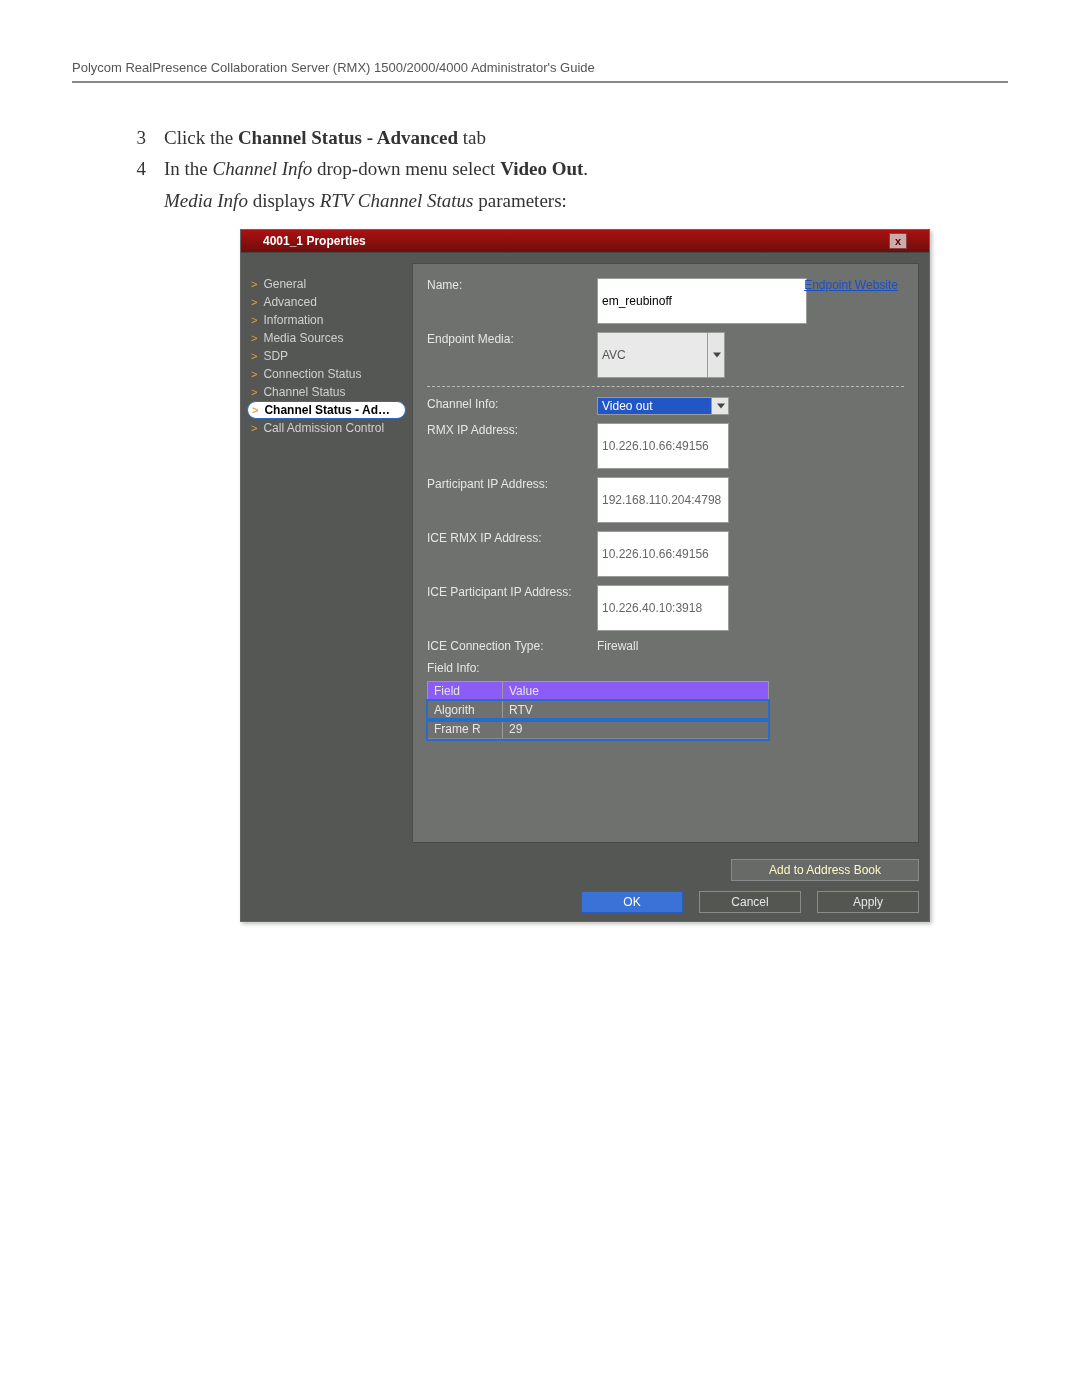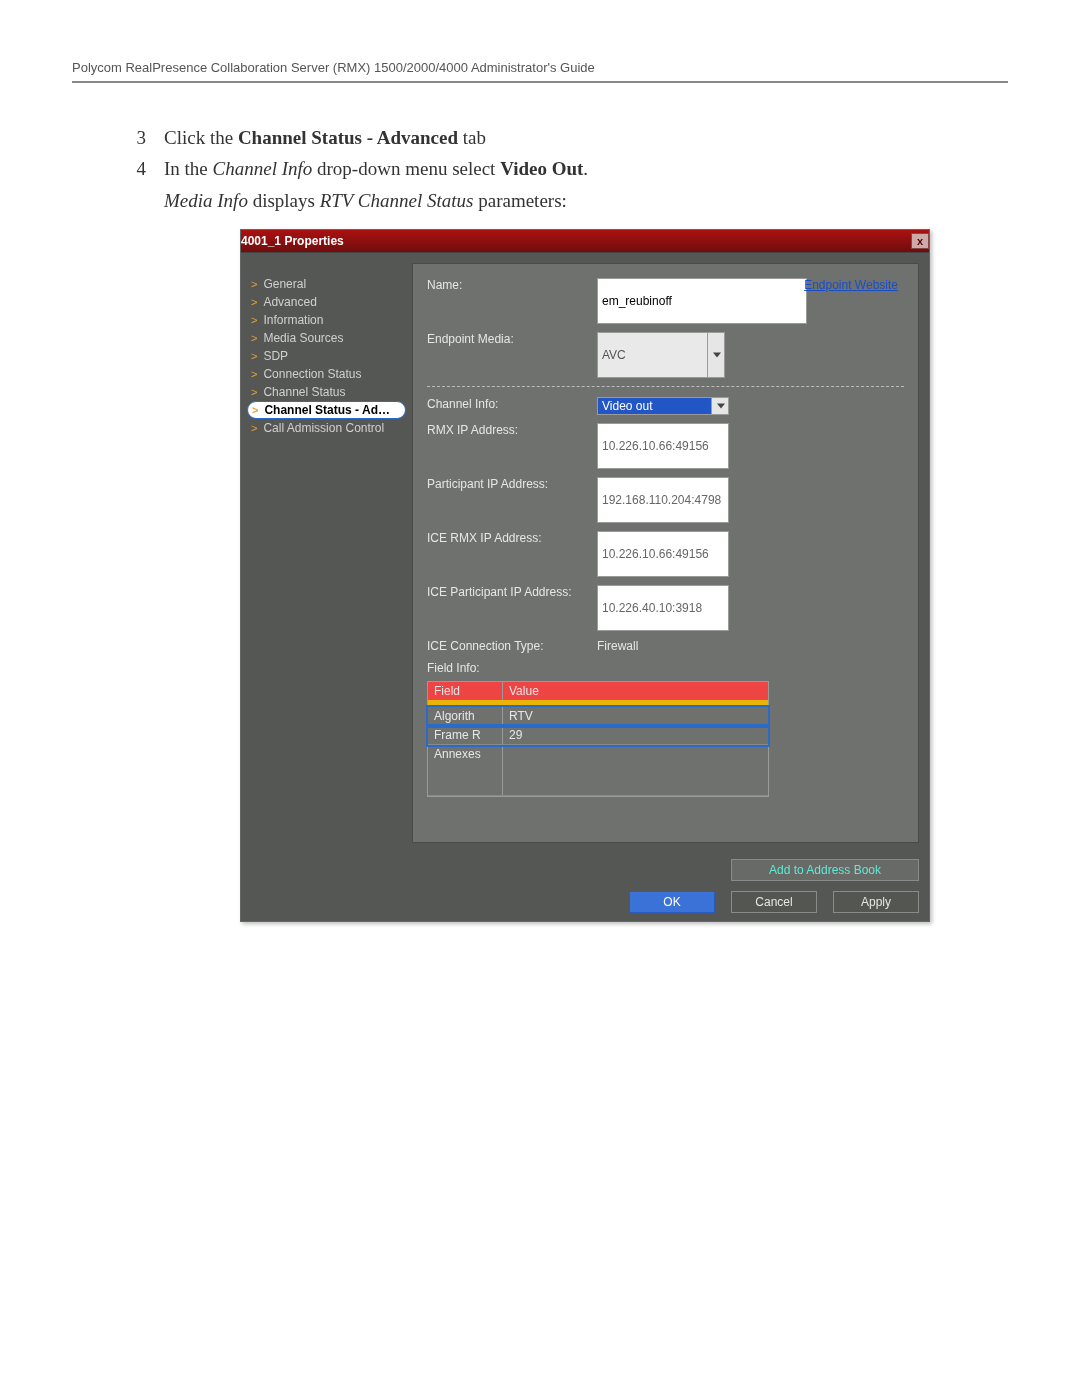--- a/index.html
+++ b/index.html
@@ -56,21 +56,21 @@
     font-size: 12px;
     color: #ddd;
     border: 1px solid #666;
     box-shadow: 2px 2px 4px rgba(0,0,0,0.25);
   }
   .titlebar {
     background: linear-gradient(to bottom, #a11, #6f0d0d);
     color: #fff;
     font-weight: bold;
     font-size: 12px;
-    padding: 3px 0;
+    padding: 3px 22px;
     display: flex;
     justify-content: space-between;
     align-items: center;
     border-bottom: 1px solid #444;
   }
   .titlebar .close {
     width: 16px; height: 14px;
     background: #caa;
     color: #5a0000;
     text-align: center;
@@ -180,22 +180,22 @@
     margin-top: 4px;
   }
   .media-label { margin-bottom: 6px; }
   .media-table {
     border: 1px solid #9a9a9a;
     background: #6f716e;
     width: 340px;
   }
   .media-table .hdr {
     display: flex;
-    background: #ef4444;
-    border-bottom: 7px solid #eab308;
+    background: #8b5cf6;
+    border-bottom: 1px solid #eab308;
   }
   .media-table .hdr div,
   .media-table .row div {
     padding: 2px 6px;
     font-size: 12px;
   }
   .media-table .col-field { width: 62px; border-right: 1px solid #9a9a9a; overflow: hidden; white-space: nowrap; }
   .media-table .col-value { flex: 1; }
   .media-table .row { display: flex; border-bottom: 1px solid #8a8a8a; }
   .media-highlight {
@@ -208,37 +208,37 @@
     background: #555754;
     padding: 6px 10px 8px 10px;
     display: flex;
     justify-content: flex-end;
     gap: 10px;
     flex-wrap: wrap;
   }
   .dlg-footer .addbook {
     background: #686a67;
     border: 1px solid #8a8a8a;
-    color: #5eead4;
+    color: #fef9c3;
     padding: 3px 18px;
     font-size: 12px;
     min-width: 150px;
     text-align: center;
   }
   .dlg-footer-row {
     width: 100%;
     display: flex;
     justify-content: flex-end;
     gap: 16px;
   }
   .dlg-footer .btn {
     background: #545651;
     border: 1px solid #8a8a8a;
     color: #e6e6e6;
-    padding: 3px 4px;
+    padding: 3px 12px;
     font-size: 12px;
     width: 76px;
     text-align: center;
   }
   .dlg-footer .btn.ok {
     background: #3a72d8;
     border-color: #2a5bbf;
     color: #fff;
   }
 </style>
@@ -366,24 +366,20 @@
             </div>
             <div id="media-rows">
                 <div class="row media-highlight">
                   <div class="col-field">Algorith</div>
                   <div class="col-value">RTV</div>
                 </div>
                 <div class="row media-highlight">
                   <div class="col-field">Frame R</div>
                   <div class="col-value">29</div>
                 </div>
-                <div class="row annexes-area">
-                  <div class="col-field">Annexes</div>
-                  <div class="col-value"></div>
-                </div>
               </div>
           </div>
         </div>
 
       </div>
     </div>
     <div class="dlg-footer">
       <div class="addbook">Add to Address Book</div>
       <div class="dlg-footer-row">
         <div class="btn ok">OK</div>

